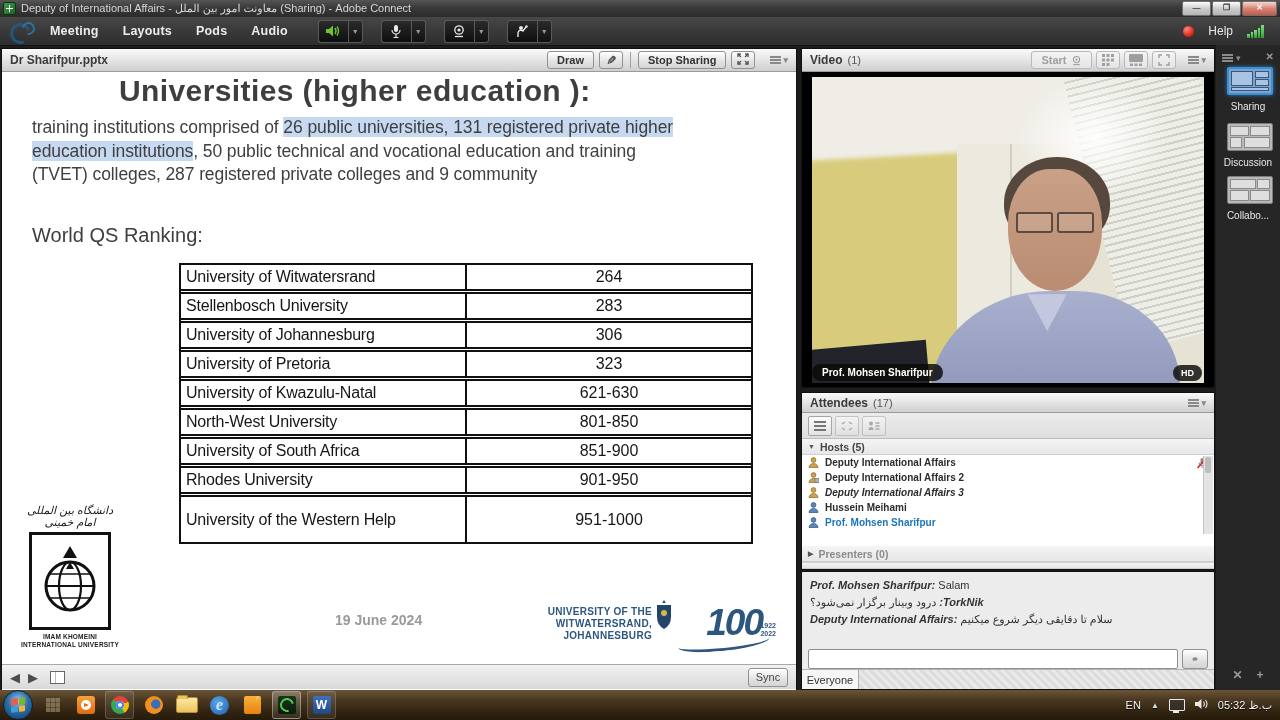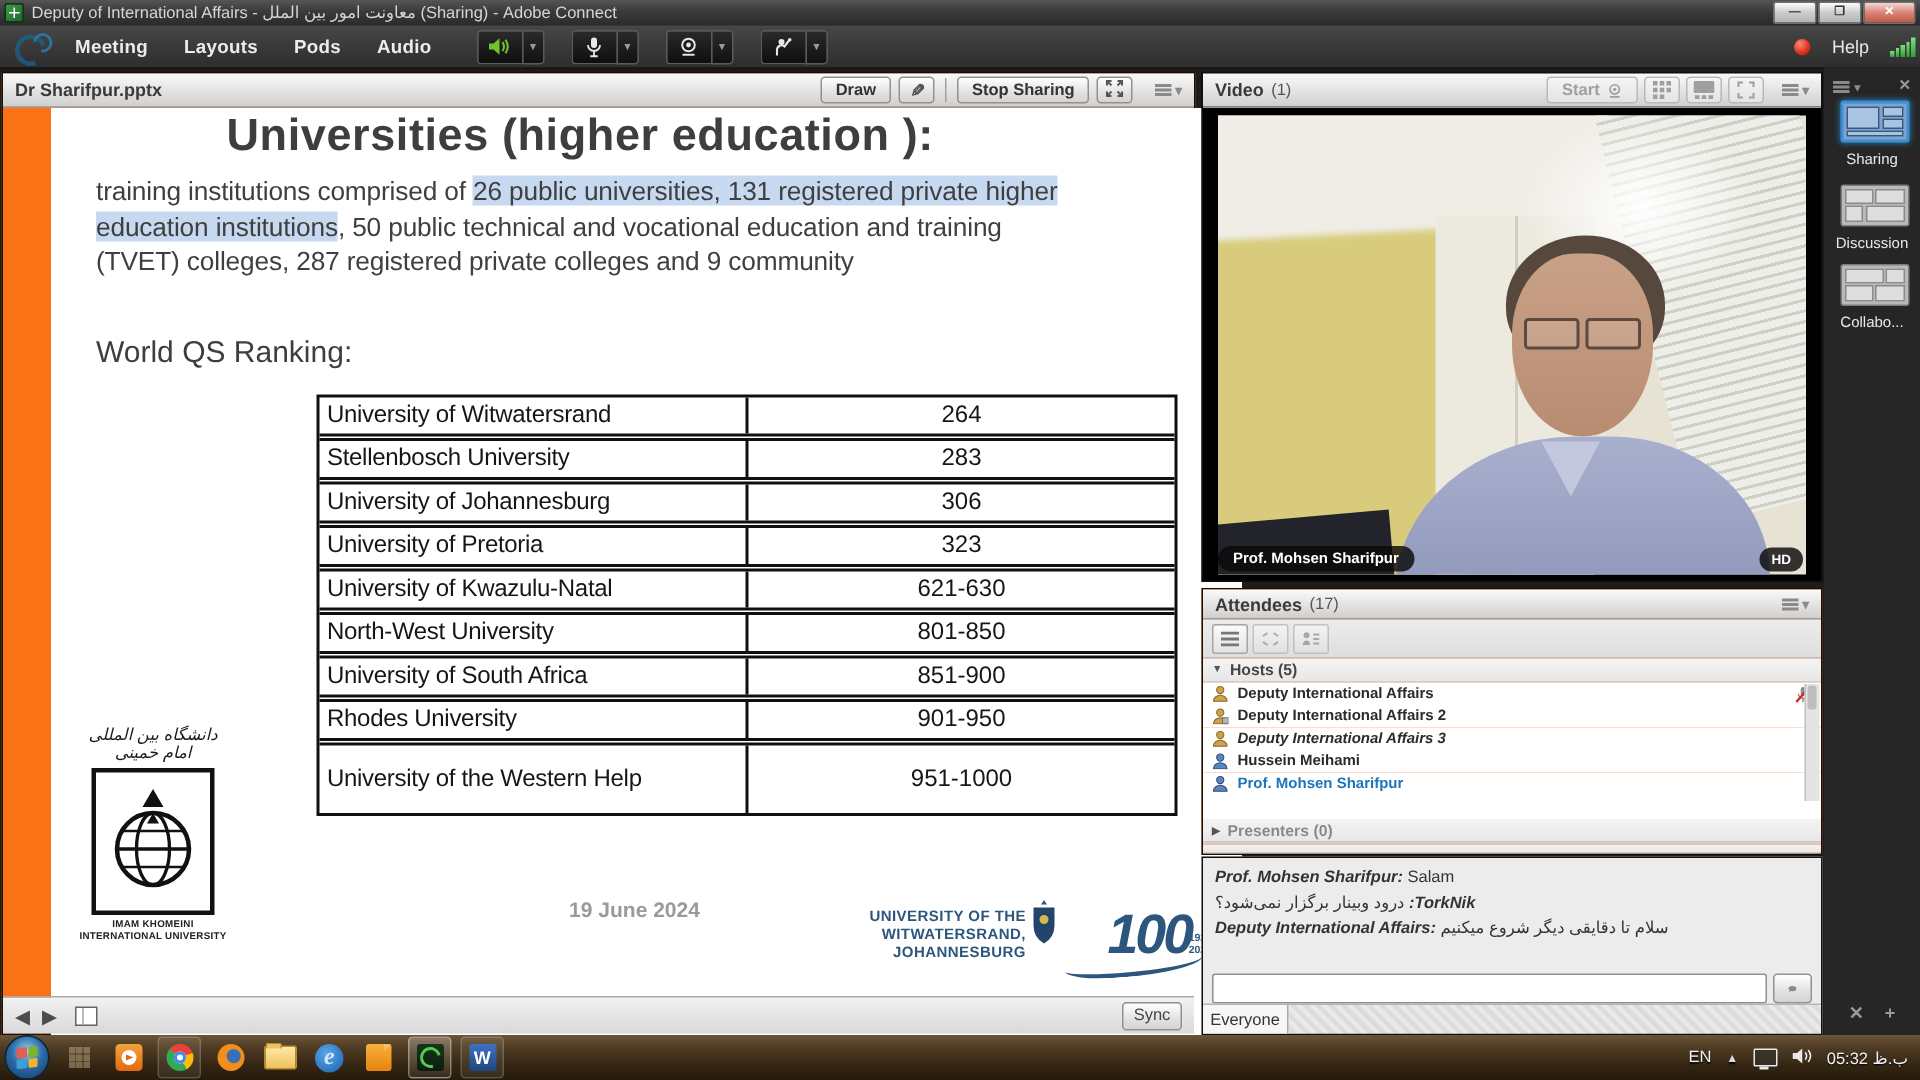--- a/index.html
+++ b/index.html
@@ -30,21 +30,21 @@
     border-radius:50%;border:3px solid #1e5f8a;border-right-color:transparent;transform:rotate(25deg);}
   .ac-swirl:after{content:"";position:absolute;left:18px;top:2px;width:9px;height:9px;
     border-radius:50%;border:2px solid #2a7fb5;border-left-color:transparent;transform:rotate(-35deg);}
   .menu-item{padding:5px 12px;font-weight:bold;letter-spacing:.2px;}
   .av-group{display:flex;margin-left:18px;}
   .av-btn{width:29px;height:21px;border:1px solid #5a5a5a;border-right:none;border-radius:3px 0 0 3px;
     background:linear-gradient(#2a2a2a,#0e0e0e);display:flex;align-items:center;justify-content:center;}
   .av-dd{width:13px;height:21px;border:1px solid #5a5a5a;border-radius:0 3px 3px 0;
     background:linear-gradient(#2a2a2a,#111);color:#9a9a9a;font-size:7px;
     display:flex;align-items:center;justify-content:center;}
-  #menubar .right{margin-left:auto;display:flex;align-items:center;gap:14px;padding-right:3px;}
+  #menubar .right{margin-left:auto;display:flex;align-items:center;gap:14px;padding-right:16px;}
   .rec-dot{width:11px;height:11px;border-radius:50%;
     background:radial-gradient(circle at 35% 30%,#ff8a7a,#e03322 55%,#9c1408);}
   .help-label{font-size:12px;color:#e8e8e8;}
   .sigbars{display:flex;align-items:flex-end;gap:1px;height:13px;}
   .sigbars i{width:2.6px;background:linear-gradient(#7fe07f,#2f9e36);display:block;}
   
   .pod{position:absolute;background:#f97316;border:1px solid #101010;box-sizing:border-box;}
   .pod-header{height:23px;background:linear-gradient(#fafafa,#dcdcdc 70%,#cfcfcf);
     border-bottom:1px solid #9a9a9a;display:flex;align-items:center;
     font-size:12px;font-weight:bold;color:#3a3a3a;padding:0 8px;box-sizing:border-box;}
@@ -52,45 +52,45 @@
   .hdr-menu{margin-left:auto;color:#8a8a8a;font-size:9px;display:flex;align-items:center;gap:2px;}
   .lines-ico{width:11px;height:2px;background:#8a8a8a;box-shadow:0 3px 0 #8a8a8a,0 -3px 0 #8a8a8a;}
   .gray-btn{height:18px;border:1px solid #919191;border-radius:3px;color:#333;font-size:11px;
     background:linear-gradient(#fff,#e2e2e2 60%,#d4d4d4);
     display:flex;align-items:center;justify-content:center;padding:0 9px;box-sizing:border-box;}
   .icon-btn{width:24px;padding:0;}
   
   #share-pod{left:1px;top:48px;width:796px;height:642px;}
   #share-pod .tools{margin-left:auto;display:flex;align-items:center;gap:5px;}
   .vsep{width:1px;height:16px;background:#a0a0a0;margin:0 2px;}
-  #slide{position:absolute;left:0;top:23px;width:794px;height:618px;background:#fff;overflow:hidden;margin-left:32px;}
+  #slide{position:absolute;left:0;top:23px;width:794px;height:618px;background:#fff;overflow:hidden;}
   .share-footer{position:absolute;left:0;bottom:0;width:794px;height:25px;
     background:linear-gradient(#f2f2f2,#d9d9d9);border-top:1px solid #a8a8a8;
     display:flex;align-items:center;padding:0 8px;box-sizing:border-box;}
   .nav-arrow{color:#4c4c4c;font-size:13px;margin-right:8px;}
   .panel-ico{width:13px;height:11px;border:1px solid #666;background:
     linear-gradient(90deg,#fff 0 4px,#bbb 4px 5px,#fff 5px);margin-left:4px;}
   .sync-btn{margin-left:auto;width:40px;height:19px;font-size:11px;color:#444;}
   
   .s-title{position:absolute;left:117px;top:2px;font-size:30px;font-weight:bold;
     color:#3e3e3e;letter-spacing:.4px;white-space:nowrap;}
   .s-para{position:absolute;left:30px;top:44px;font-size:17.5px;color:#3f3f3f;
     line-height:23.5px;white-space:nowrap;letter-spacing:-0.1px;}
   .hl{background:#c6d9f1;}
   .s-qs{position:absolute;left:30px;top:152px;font-size:20px;font-weight:normal;color:#3e3e3e;}
   .s-table{position:absolute;left:177px;top:191px;width:574px;border:2px solid #101010;box-sizing:border-box;}
   .trow{display:flex;height:24px;border-bottom:5px double #101010;}
   .trow.last{height:45px;border-bottom:none;}
   .tcell-l{width:286px;border-right:2px solid #101010;display:flex;align-items:center;
     padding-left:5px;font-size:16px;color:#161616;box-sizing:border-box;letter-spacing:-0.2px;}
   .tcell-r{flex:1;display:flex;align-items:center;justify-content:center;font-size:16px;color:#161616;}
-  .s-date{position:absolute;left:333px;top:526px;width:112px;text-align:center;
+  .s-date{position:absolute;left:333px;top:540px;width:112px;text-align:left;
     font-size:14px;font-weight:bold;color:#9a9a9a;}
   
-  .ikiu{position:absolute;left:16px;top:412px;width:104px;text-align:center;}
+  .ikiu{position:absolute;left:16px;top:432px;width:104px;text-align:center;}
   .ikiu-callig{font-size:11px;color:#1a1a1a;direction:rtl;line-height:12px;font-style:italic;}
   .ikiu-emblem{margin:4px auto 3px;width:76px;height:92px;border:3px solid #111;background:#fff;
     display:flex;align-items:center;justify-content:center;}
   .ikiu-name{font-size:6.5px;font-weight:bold;color:#222;line-height:8px;letter-spacing:.2px;}
   
   .wits{position:absolute;left:528px;top:528px;width:240px;height:60px;}
   .wits-text{position:absolute;right:118px;top:6px;text-align:right;font-size:10px;font-weight:bold;
     color:#2d567f;line-height:12px;letter-spacing:.3px;}
   .wits-shield{position:absolute;right:96px;top:0px;}
   .wits-100{position:absolute;right:8px;top:2px;font-size:37px;font-weight:bold;color:#2d567f;

